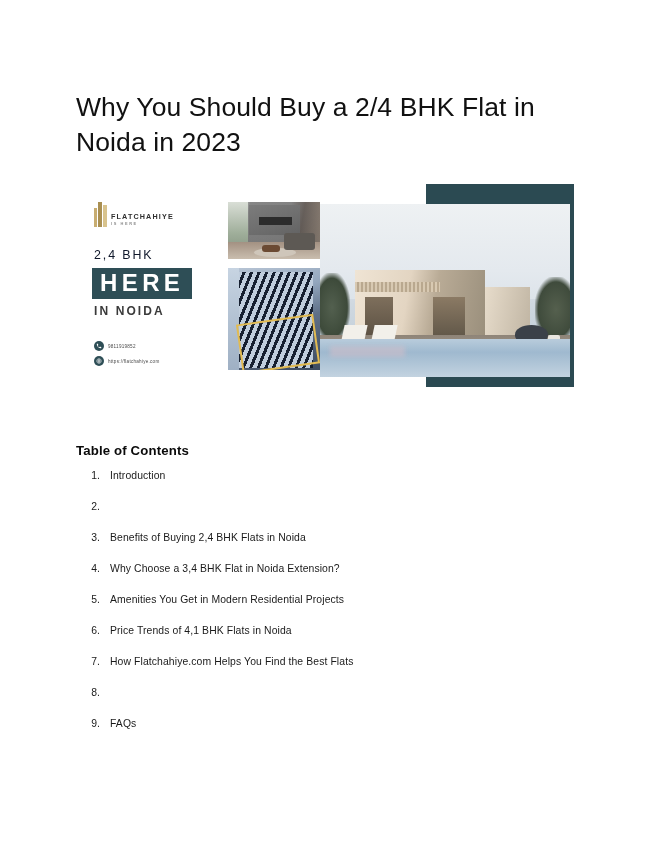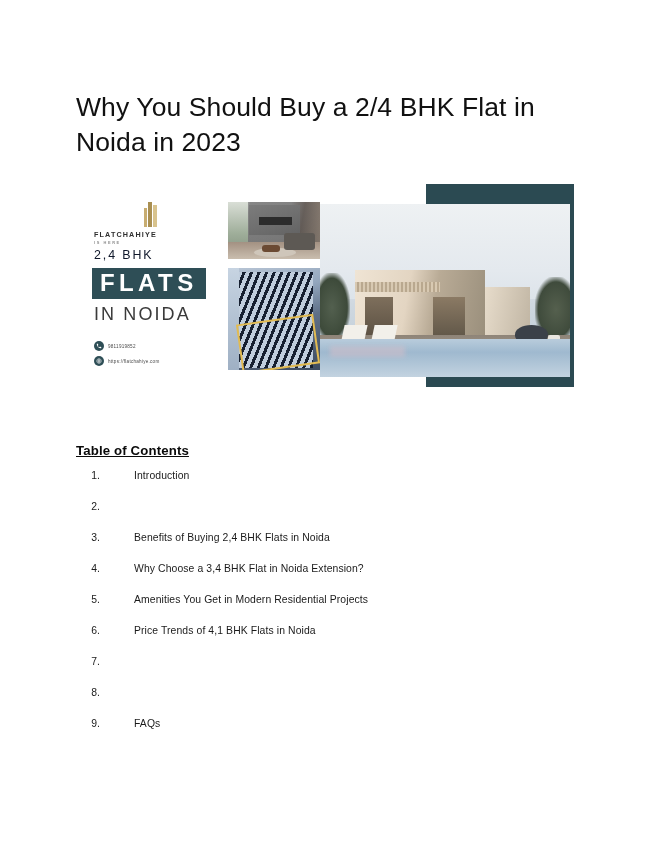--- a/index.html
+++ b/index.html
@@ -64,21 +64,20 @@
     height: 196px;
   }
 
   .brand {
     position: absolute;
     left: 6px;
     top: 14px;
     display: flex;
     align-items: flex-end;
     gap: 4px;
-    flex-direction: column;
   }
   .brand-mark {
     width: 13px;
     height: 27px;
     position: relative;
   }
   .brand-mark i {
     position: absolute;
     bottom: 0;
     background: #b89a5a;
@@ -123,23 +122,23 @@
     font-size: 24px;
     font-weight: 700;
     letter-spacing: 4.4px;
     padding: 3px 8px 4px 8px;
     line-height: 1;
   }
   .headline-city {
     position: absolute;
     left: 6px;
     top: 118px;
-    font-size: 18px;
+    font-size: 12px;
     letter-spacing: 2.1px;
-    font-weight: 400;
+    font-weight: 700;
     color: #3a3a3a;
   }
 
   .contact {
     position: absolute;
     left: 6px;
     top: 155px;
     width: 122px;
   }
   .contact-row {
@@ -309,21 +308,20 @@
 
   
   .toc-title {
     position: absolute;
     left: 76px;
     top: 443px;
     font-size: 13.2px;
     font-weight: 700;
     color: #0a0a0a;
     letter-spacing: 0.15px;
-    text-decoration: underline;
   }
   .toc-list {
     position: absolute;
     left: 76px;
     top: 470px;
     width: 470px;
     margin: 0;
     padding: 0;
     list-style: none;
   }
@@ -334,21 +332,21 @@
     font-size: 10.4px;
     color: #1a1a1a;
     letter-spacing: 0.1px;
   }
   .toc-num {
     width: 24px;
     flex: 0 0 auto;
     text-align: right;
     padding-right: 10px;
   }
-  .toc-label { flex: 1 1 auto; margin-left: 24px; }
+  .toc-label { flex: 1 1 auto; }
 </style>
 </head>
 <body>
 
 <div class="page">
 
   <h1 class="doc-title">Why You Should Buy a 2/4 BHK Flat in Noida in 2023</h1>
 
   <div class="banner">
 
@@ -362,21 +360,21 @@
             <i></i>
             <i></i>
         </span>
         <span class="brand-text">
           <span class="brand-name">FLATCHAHIYE</span>
           <span class="brand-tag">IS HERE</span>
         </span>
       </div>
 
       <div class="headline-sub">2,4 BHK</div>
-      <div class="headline-main">FLATS</div>
+      <div class="headline-main">HERE</div>
       <div class="headline-city">IN NOIDA</div>
 
       <div class="contact">
         <div class="contact-row">
           <span class="contact-ico">
             <svg width="6" height="6" viewBox="0 0 24 24" fill="#ffffff">
                 <path d="M6.6 10.8c1.4 2.8 3.8 5.2 6.6 6.6l2.2-2.2c.3-.3.7-.4 1-.2 1.2.4 2.4.6 3.6.6.6 0 1 .4 1 1V20c0 .6-.4 1-1 1C10.6 21 3 13.4 3 4c0-.6.4-1 1-1h3.4c.6 0 1 .4 1 1 0 1.3.2 2.5.6 3.6.1.4 0 .8-.2 1l-2.2 2.2z"></path>
               </svg>
           </span>
           <span class="contact-txt">9811919852</span>
@@ -451,20 +449,21 @@
     <li class="toc-item">
       <span class="toc-num">5.</span>
       <span class="toc-label">Amenities You Get in Modern Residential Projects</span>
     </li>
     <li class="toc-item">
       <span class="toc-num">6.</span>
       <span class="toc-label">Price Trends of 4,1 BHK Flats in Noida</span>
     </li>
     <li class="toc-item">
       <span class="toc-num">7.</span>
+      <span class="toc-label">How Flatchahiye.com Helps You Find the Best Flats</span>
     </li>
     <li class="toc-item">
       <span class="toc-num">8.</span>
     </li>
     <li class="toc-item">
       <span class="toc-num">9.</span>
       <span class="toc-label">FAQs</span>
     </li>
   </ol>
 

